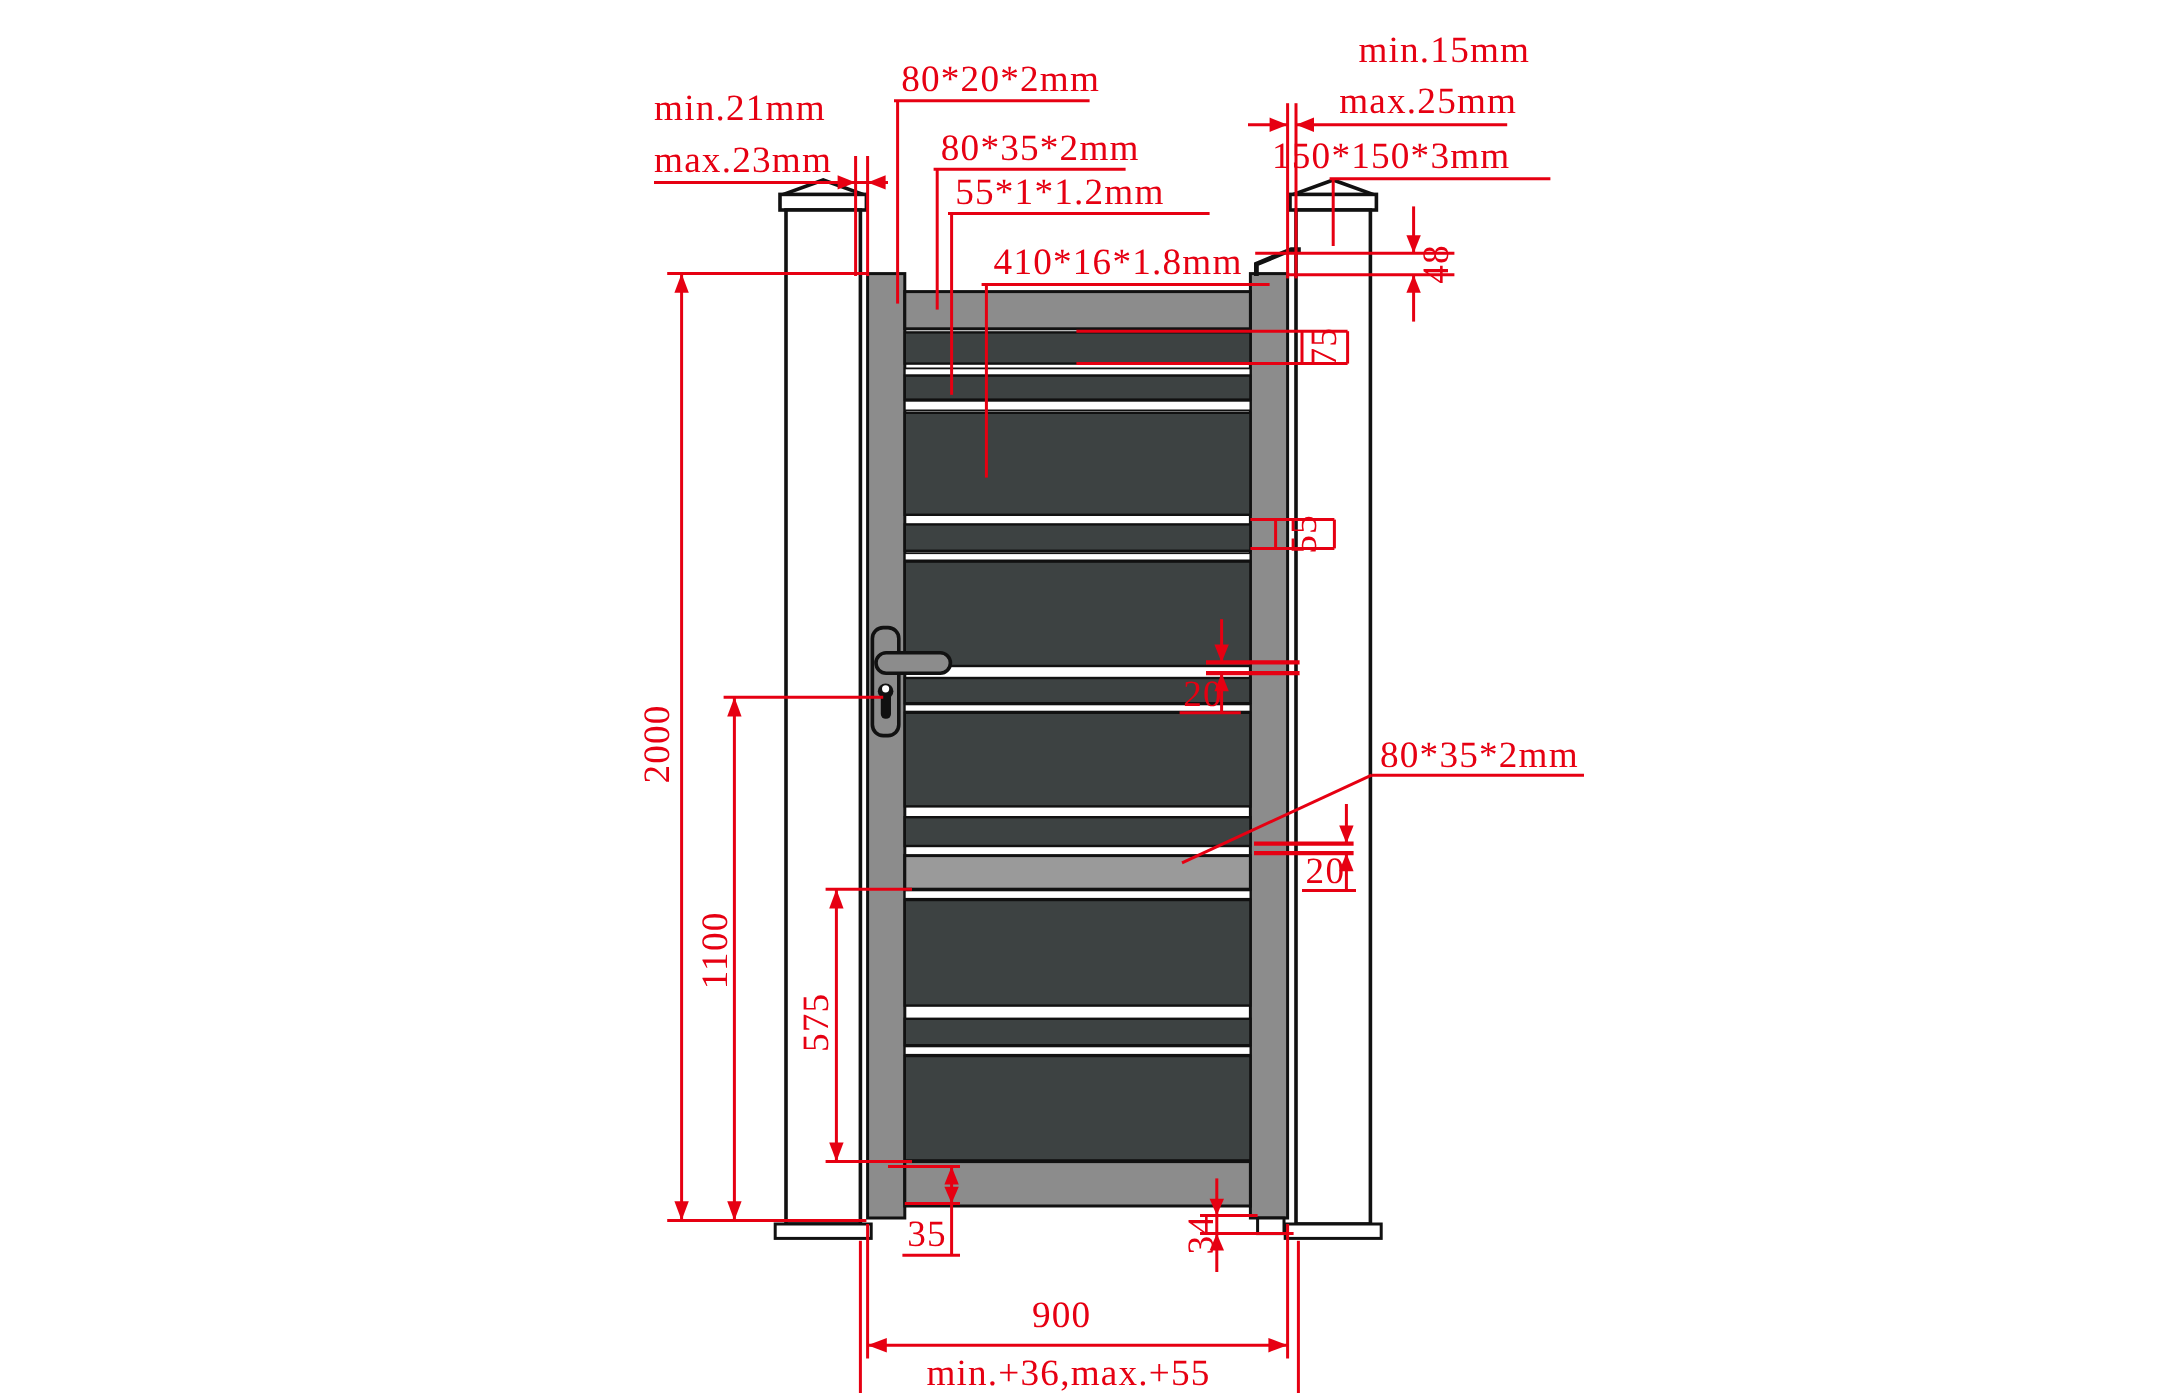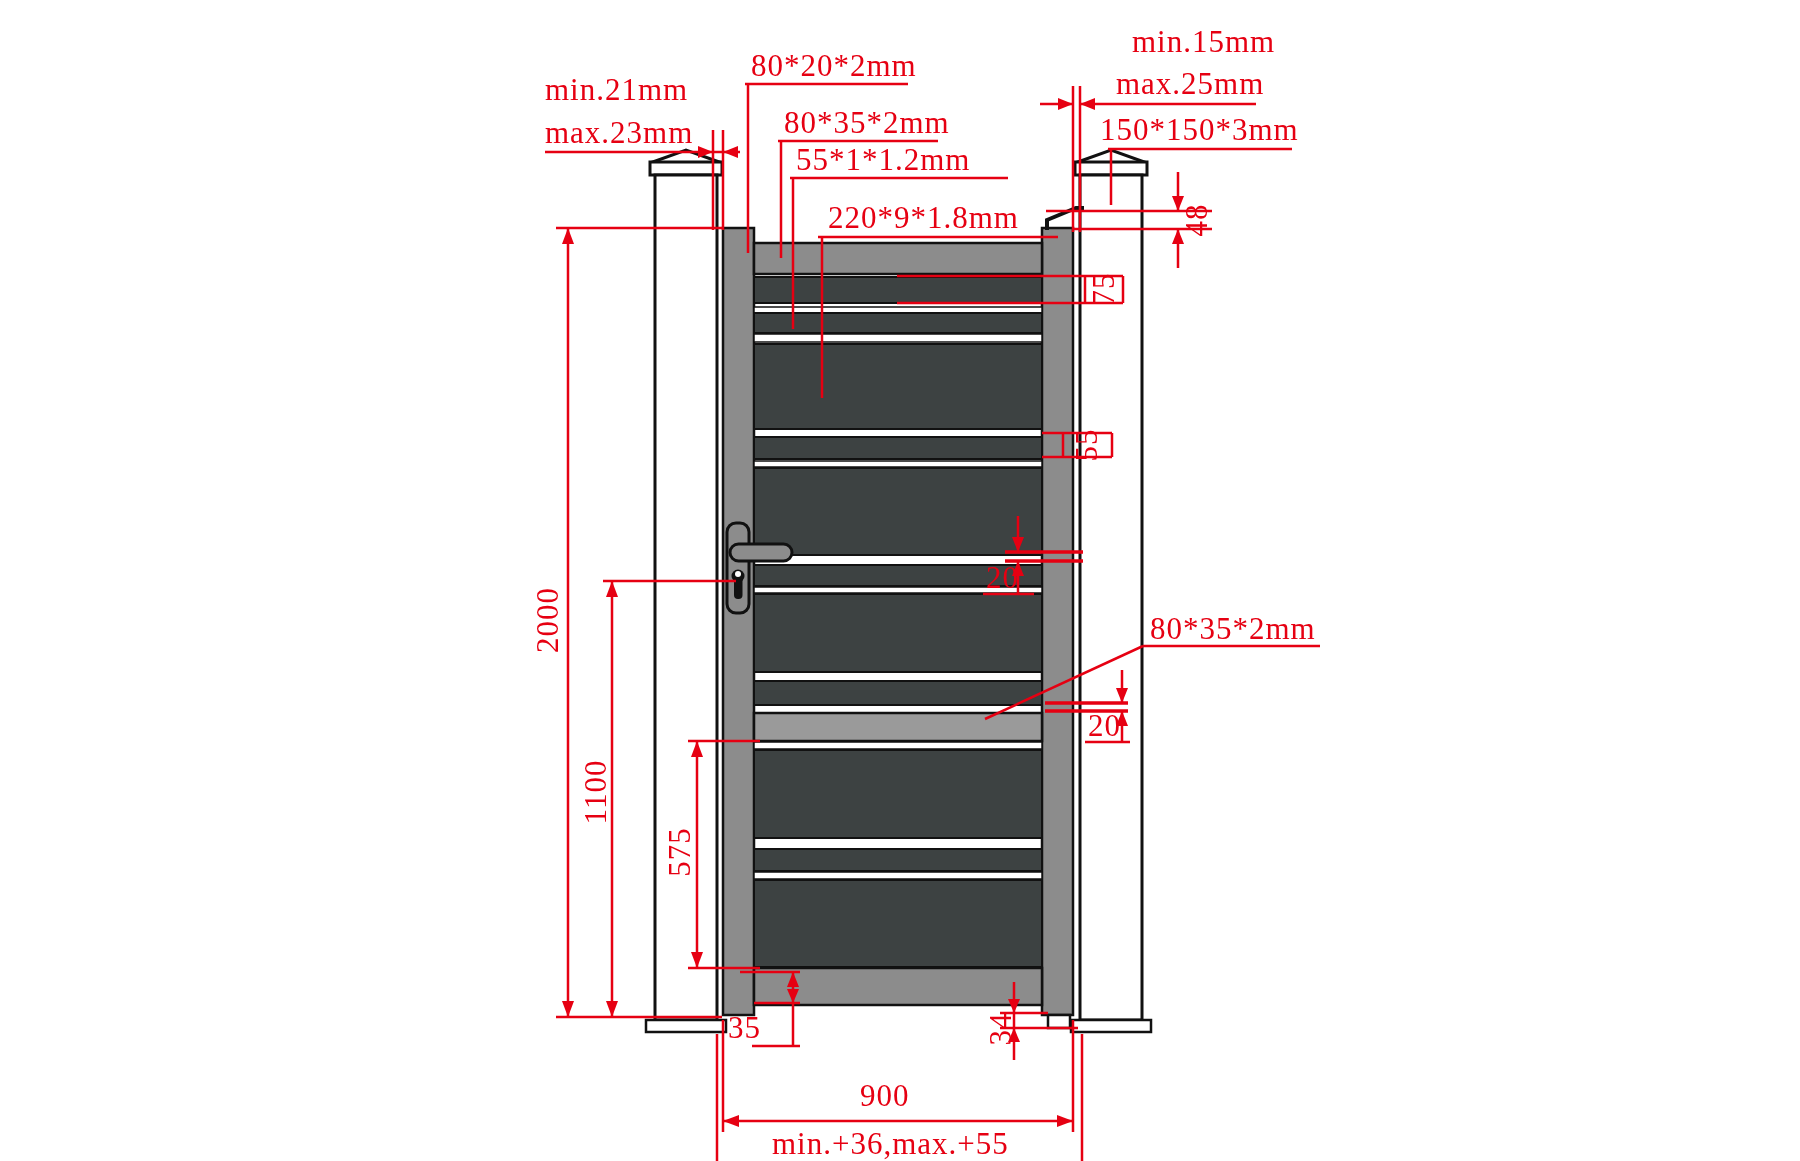--- a/index.html
+++ b/index.html
@@ -195,31 +195,31 @@
       <polygon class="ra" points="717,1172 733,1166 733,1178"></polygon>
       <polygon class="ra" points="1082,1172 1066,1166 1066,1178"></polygon>
     </g>
   </svg>
 
   <div class="dim-label" style="left:545px;top:74px">min.21mm</div>
   <div class="dim-label" style="left:545px;top:117px">max.23mm</div>
   <div class="dim-label" style="left:751px;top:50px">80*20*2mm</div>
   <div class="dim-label" style="left:784px;top:107px">80*35*2mm</div>
   <div class="dim-label" style="left:796px;top:144px">55*1*1.2mm</div>
-  <div class="dim-label" style="left:828px;top:202px">220*9*1.8mm</div>
+  <div class="dim-label" style="left:828px;top:202px">410*16*1.8mm</div>
   <div class="dim-label" style="left:1132px;top:26px">min.15mm</div>
   <div class="dim-label" style="left:1116px;top:68px">max.25mm</div>
-  <div class="dim-label" style="left:1100px;top:114px">150*150*3mm</div>
+  <div class="dim-label" style="left:1060px;top:114px">150*150*3mm</div>
   <div class="dim-label rot" style="left:1197px;top:220px">48</div>
   <div class="dim-label rot" style="left:1104px;top:289px">75</div>
   <div class="dim-label rot" style="left:1087px;top:445px">55</div>
   <div class="dim-label" style="left:986px;top:562px">20</div>
   <div class="dim-label" style="left:1150px;top:613px">80*35*2mm</div>
   <div class="dim-label" style="left:1088px;top:710px">20</div>
   <div class="dim-label rot" style="left:548px;top:620px">2000</div>
   <div class="dim-label rot" style="left:596px;top:792px">1100</div>
   <div class="dim-label rot" style="left:680px;top:852px">575</div>
-  <div class="dim-label" style="left:728px;top:1012px">35</div>
+  <div class="dim-label" style="left:756px;top:1012px">35</div>
   <div class="dim-label rot" style="left:1001px;top:1029px">34</div>
   <div class="dim-label" style="left:860px;top:1080px">900</div>
   <div class="dim-label" style="left:772px;top:1128px">min.+36,max.+55</div>
 
 </div>
 
 </body></html>

